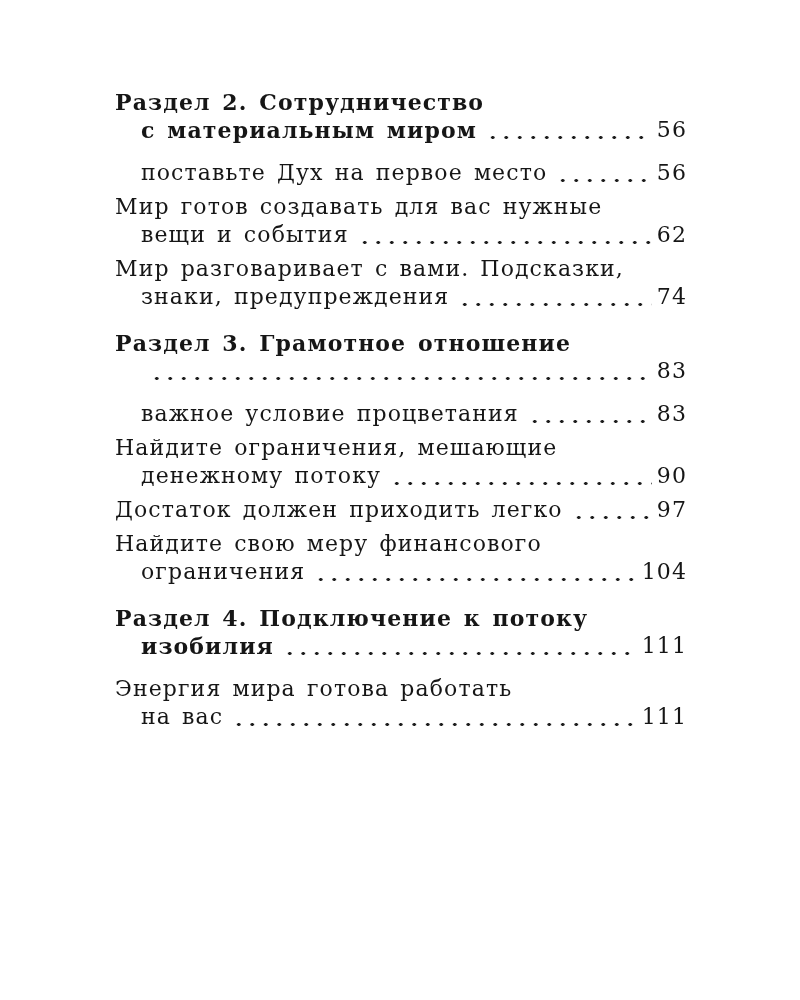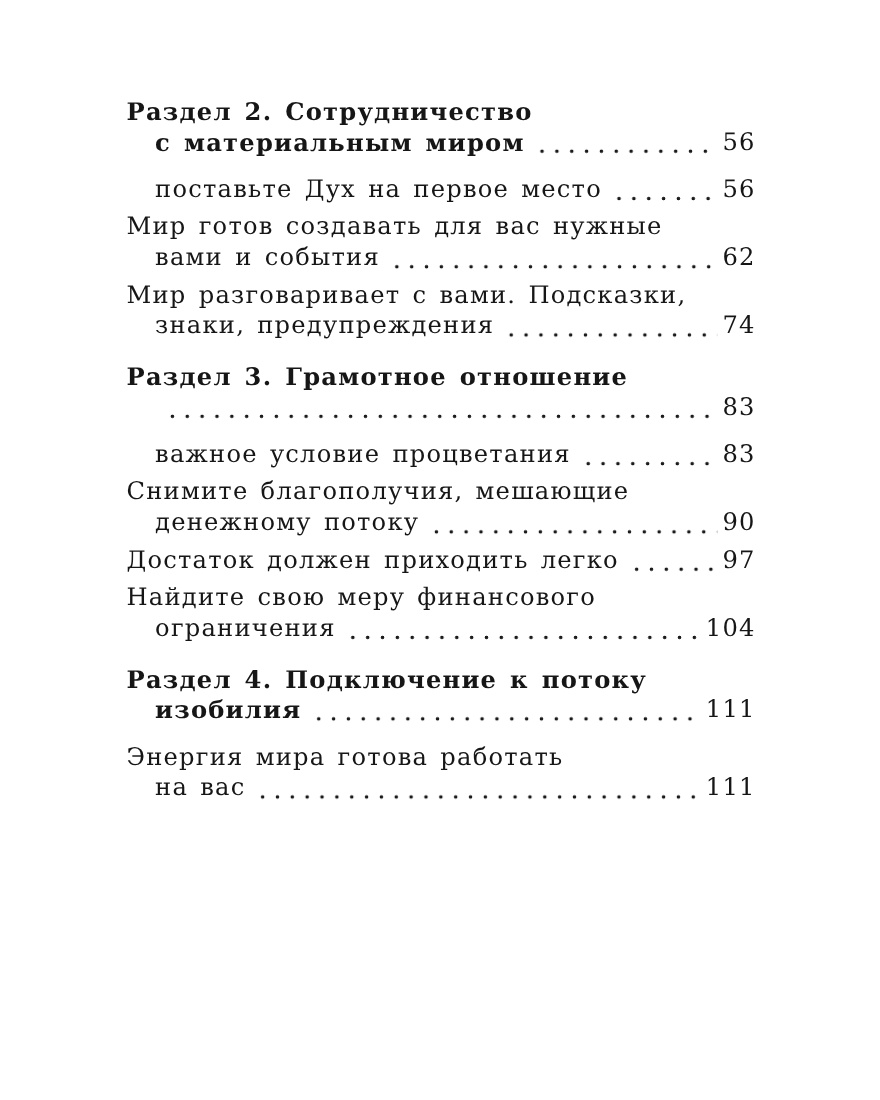--- a/index.html
+++ b/index.html
@@ -93,21 +93,21 @@
       <div class="row cont">
         <span class="txt">поставьте Дух на первое место</span>
         <span class="leader"></span>
         <span class="pg">56</span>
       </div>
     </div>
 
     <div class="entry">
       <div>Мир готов создавать для вас нужные</div>
       <div class="row cont">
-        <span class="txt">вами и события</span>
+        <span class="txt">вещи и события</span>
         <span class="leader"></span>
         <span class="pg">62</span>
       </div>
     </div>
 
 
     <div class="entry">
       <div>Мир разговаривает с вами. Подсказки,</div>
       <div class="row cont">
         <span class="txt">знаки, предупреждения</span>
@@ -126,21 +126,21 @@
 
     <div class="entry">
       <div class="row cont">
         <span class="txt">важное условие процветания</span>
         <span class="leader"></span>
         <span class="pg">83</span>
       </div>
     </div>
 
     <div class="entry">
-      <div>Снимите благополучия, мешающие</div>
+      <div>Найдите ограничения, мешающие</div>
       <div class="row cont">
         <span class="txt">денежному потоку</span>
         <span class="leader"></span>
         <span class="pg">90</span>
       </div>
     </div>
 
     <div class="entry">
       <div class="row">
         <span class="txt">Достаток должен приходить легко</span>

